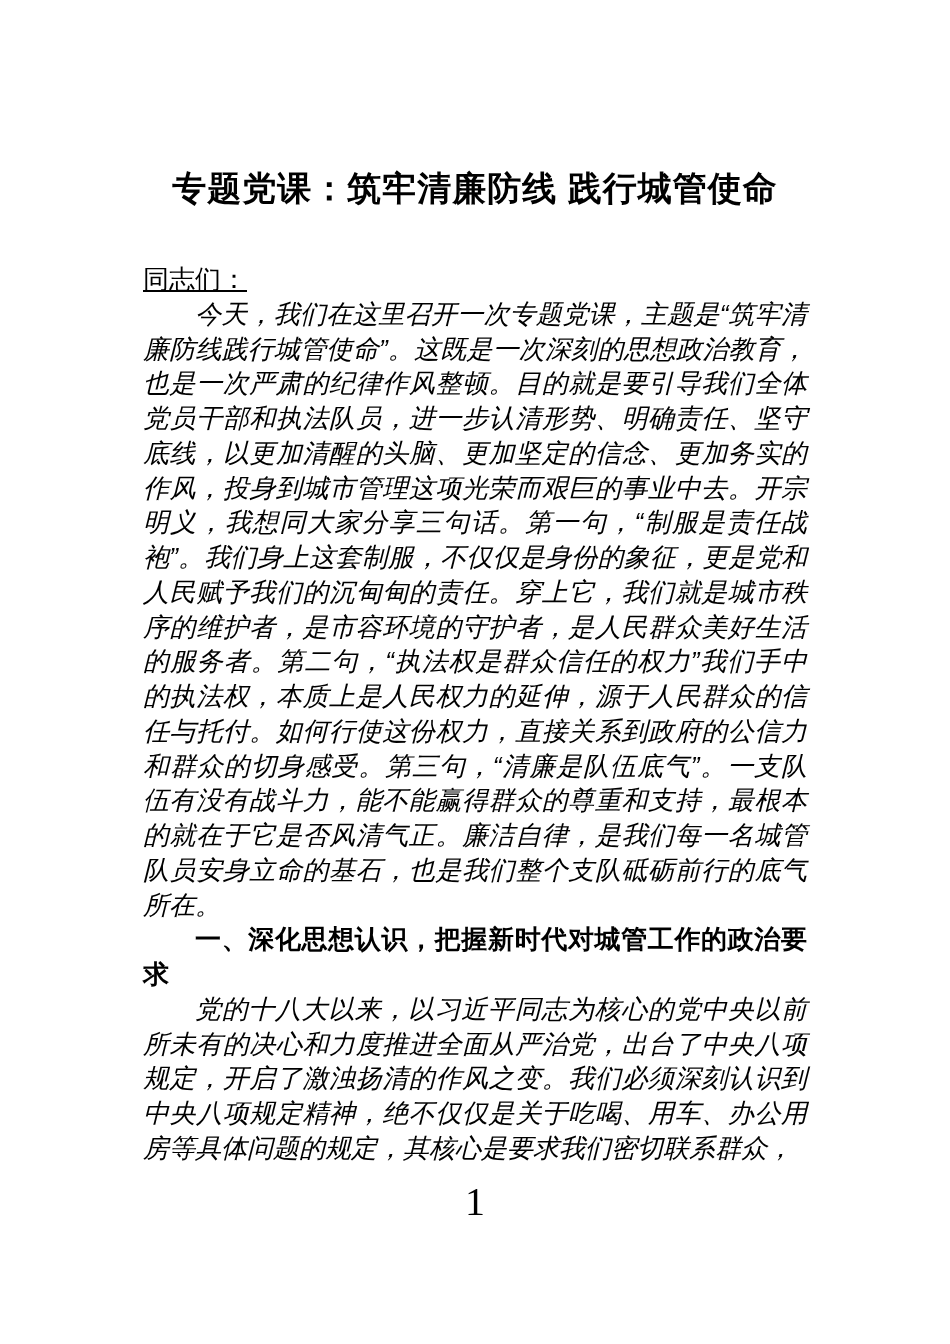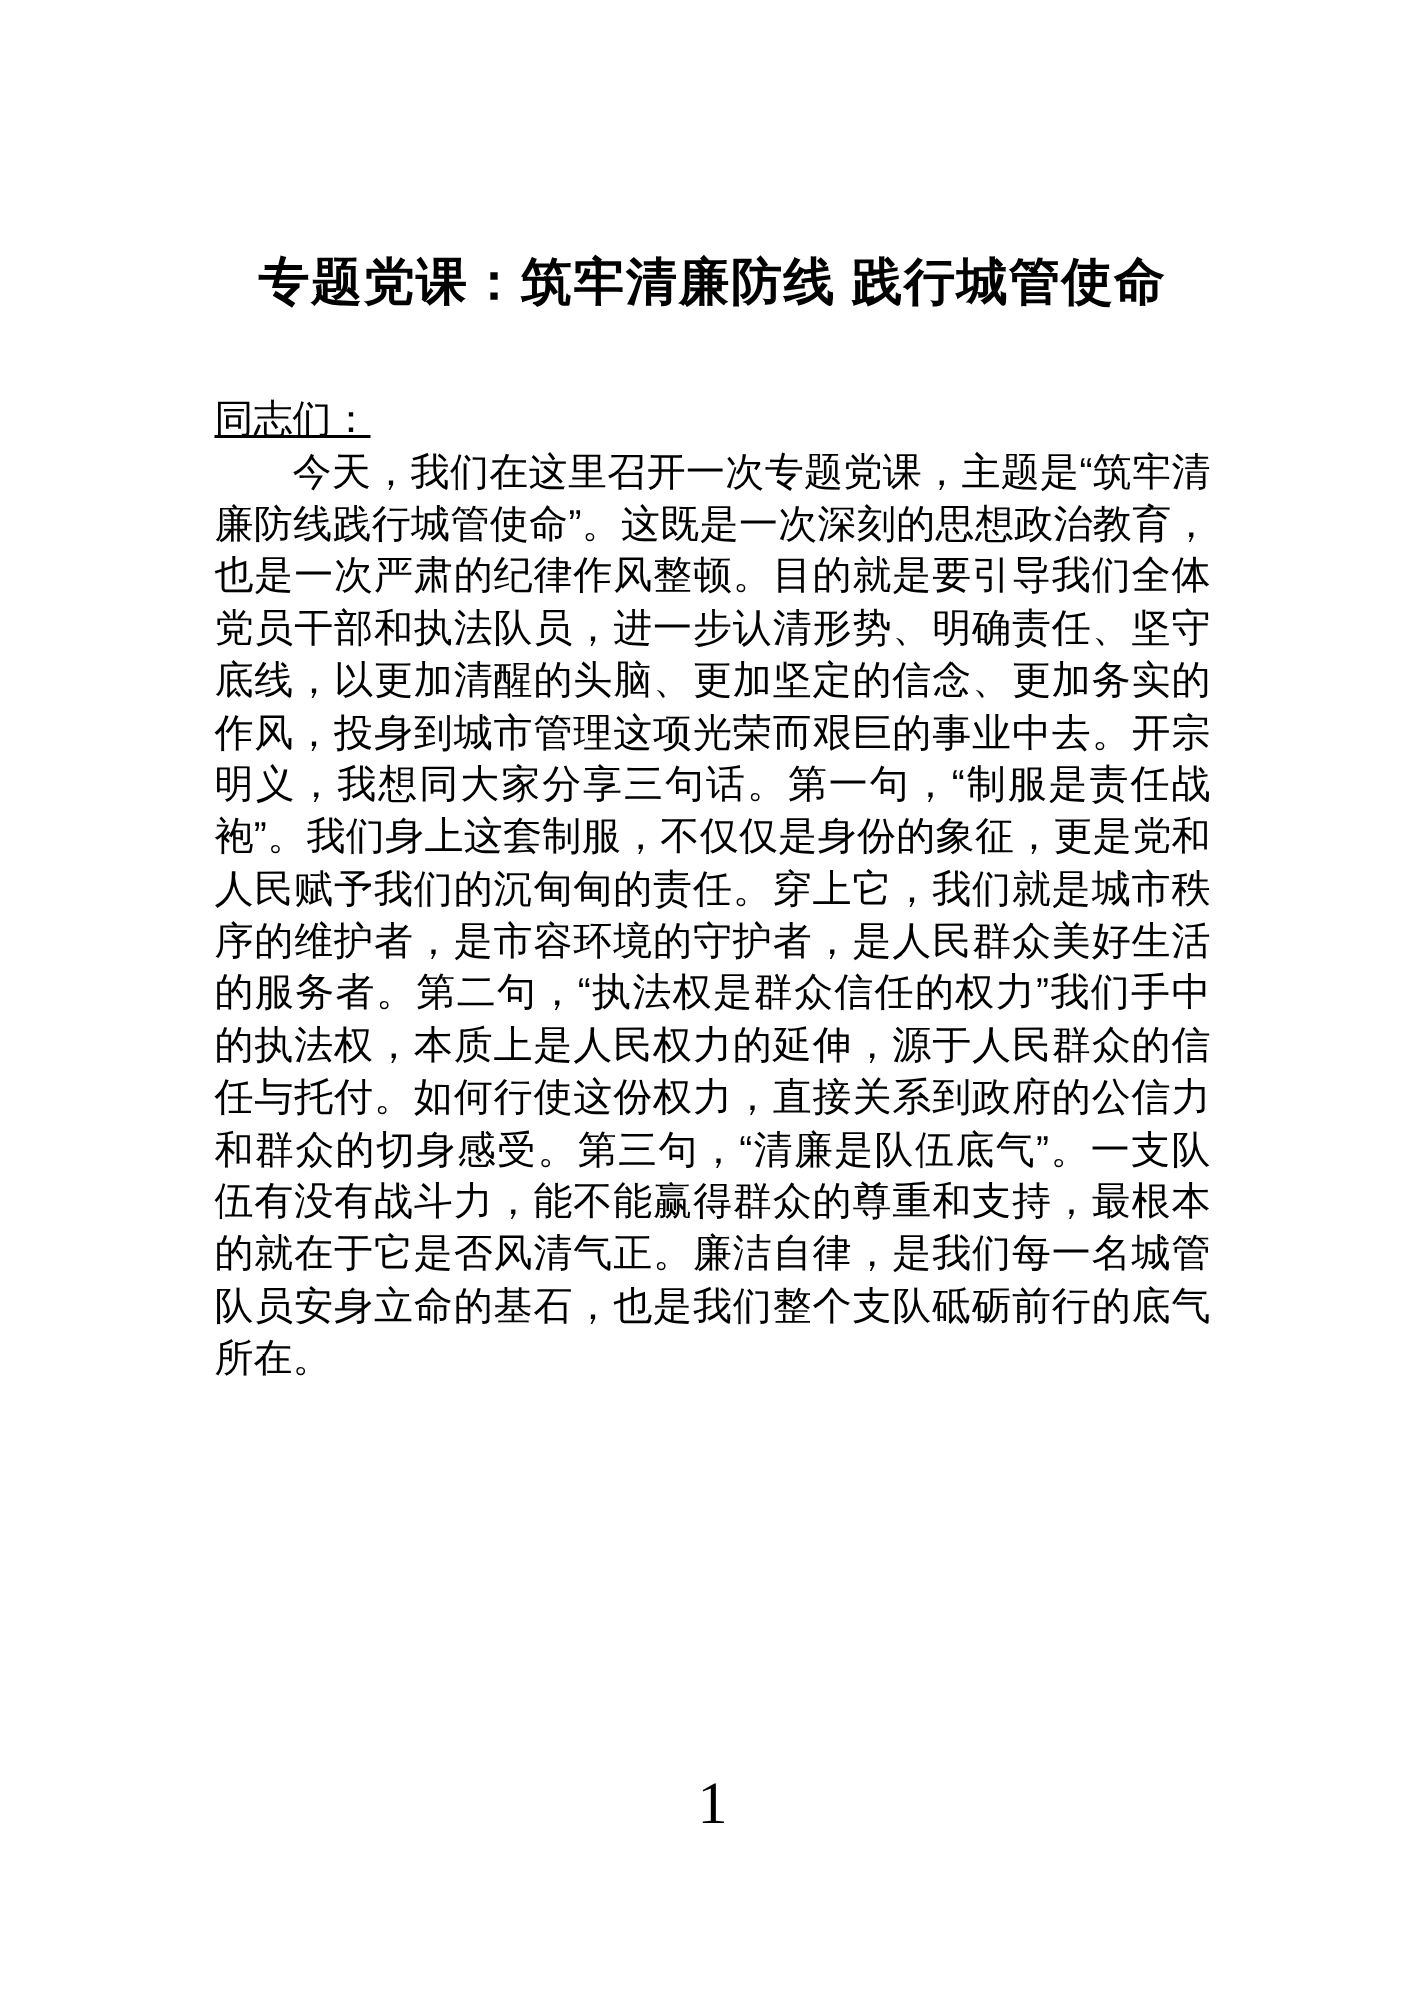--- a/index.html
+++ b/index.html
@@ -41,20 +41,21 @@
   .doc-body p {
     margin: 0;
     padding: 0;
   }
   .salutation {
     text-indent: 0;
     text-decoration: underline;
   }
   .para {
     text-indent: 2em;
+    font-style: italic;
   }
   .heading {
     text-indent: 2em;
     font-weight: bold;
   }
   .page-number {
     position: absolute;
     left: 0;
     top: 1182px;
     width: 950px;
@@ -69,18 +70,20 @@
 
 <div class="page">
 
   <h1 class="doc-title">专题党课：筑牢清廉防线 践行城管使命</h1>
 
   <div class="doc-body">
     <p class="salutation">同志们：</p>
 
     <p class="para">今天，我们在这里召开一次专题党课，主题是“筑牢清廉防线践行城管使命”。这既是一次深刻的思想政治教育，也是一次严肃的纪律作风整顿。目的就是要引导我们全体党员干部和执法队员，进一步认清形势、明确责任、坚守底线，以更加清醒的头脑、更加坚定的信念、更加务实的作风，投身到城市管理这项光荣而艰巨的事业中去。开宗明义，我想同大家分享三句话。第一句，“制服是责任战袍”。我们身上这套制服，不仅仅是身份的象征，更是党和人民赋予我们的沉甸甸的责任。穿上它，我们就是城市秩序的维护者，是市容环境的守护者，是人民群众美好生活的服务者。第二句，“执法权是群众信任的权力”我们手中的执法权，本质上是人民权力的延伸，源于人民群众的信任与托付。如何行使这份权力，直接关系到政府的公信力和群众的切身感受。第三句，“清廉是队伍底气”。一支队伍有没有战斗力，能不能赢得群众的尊重和支持，最根本的就在于它是否风清气正。廉洁自律，是我们每一名城管队员安身立命的基石，也是我们整个支队砥砺前行的底气所在。</p>
 
+    <p class="heading">一、深化思想认识，把握新时代对城管工作的政治要求</p>
 
+    <p class="para">党的十八大以来，以习近平同志为核心的党中央以前所未有的决心和力度推进全面从严治党，出台了中央八项规定，开启了激浊扬清的作风之变。我们必须深刻认识到中央八项规定精神，绝不仅仅是关于吃喝、用车、办公用房等具体问题的规定，其核心是要求我们密切联系群众，</p>
   </div>
 
   <div class="page-number">1</div>
 
 </div>
 
 </body></html>

